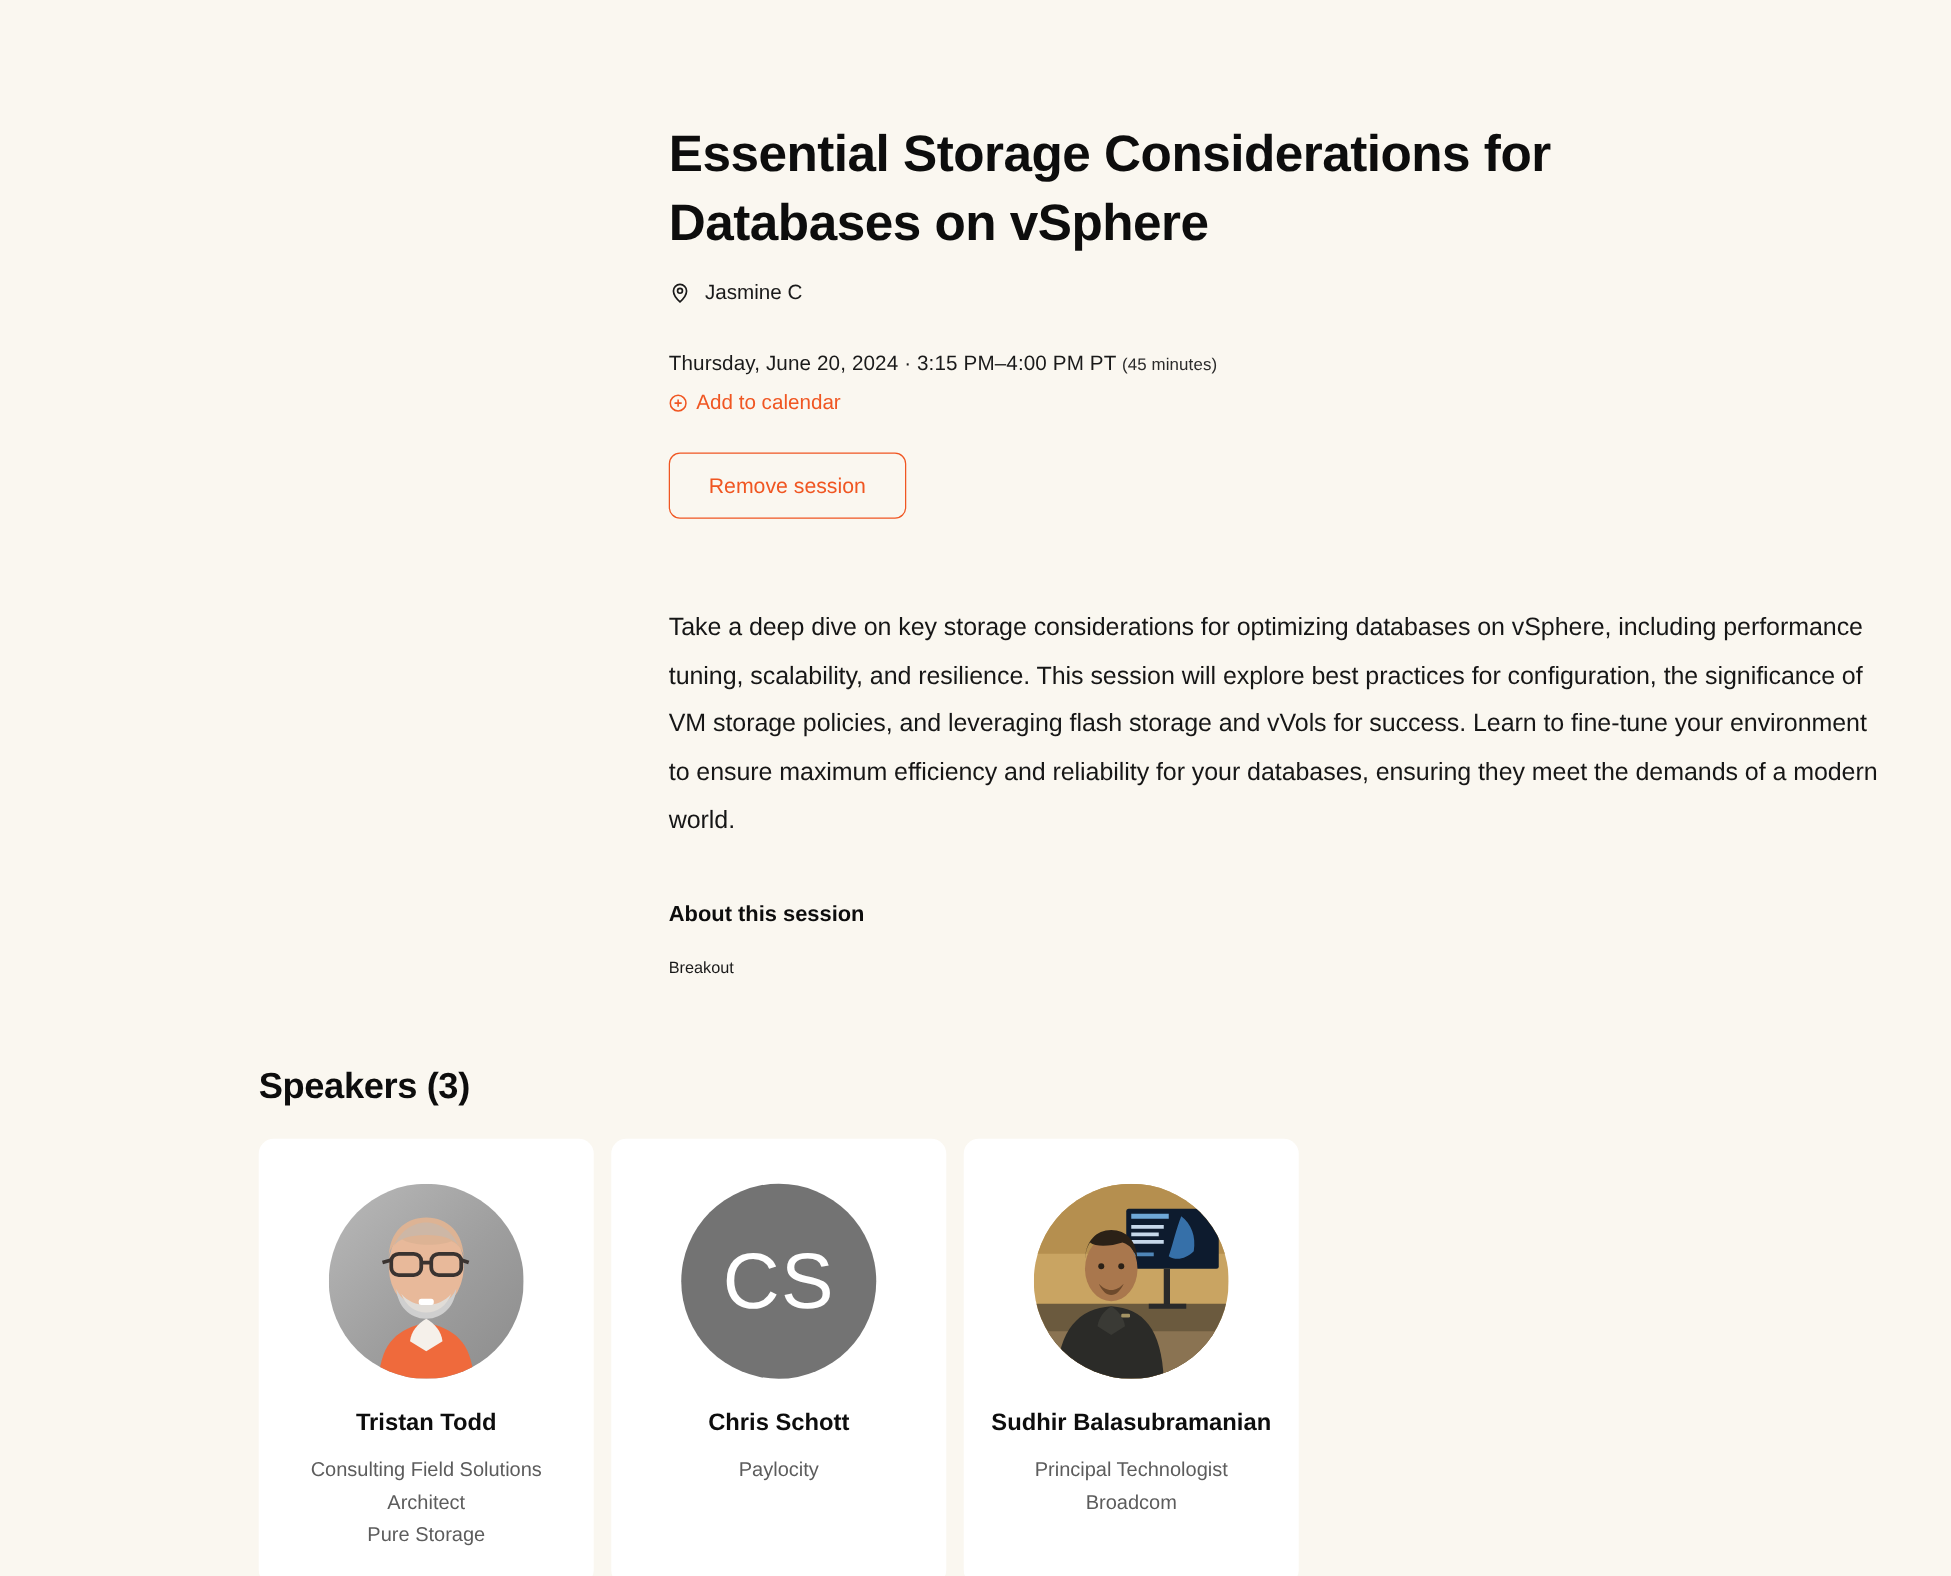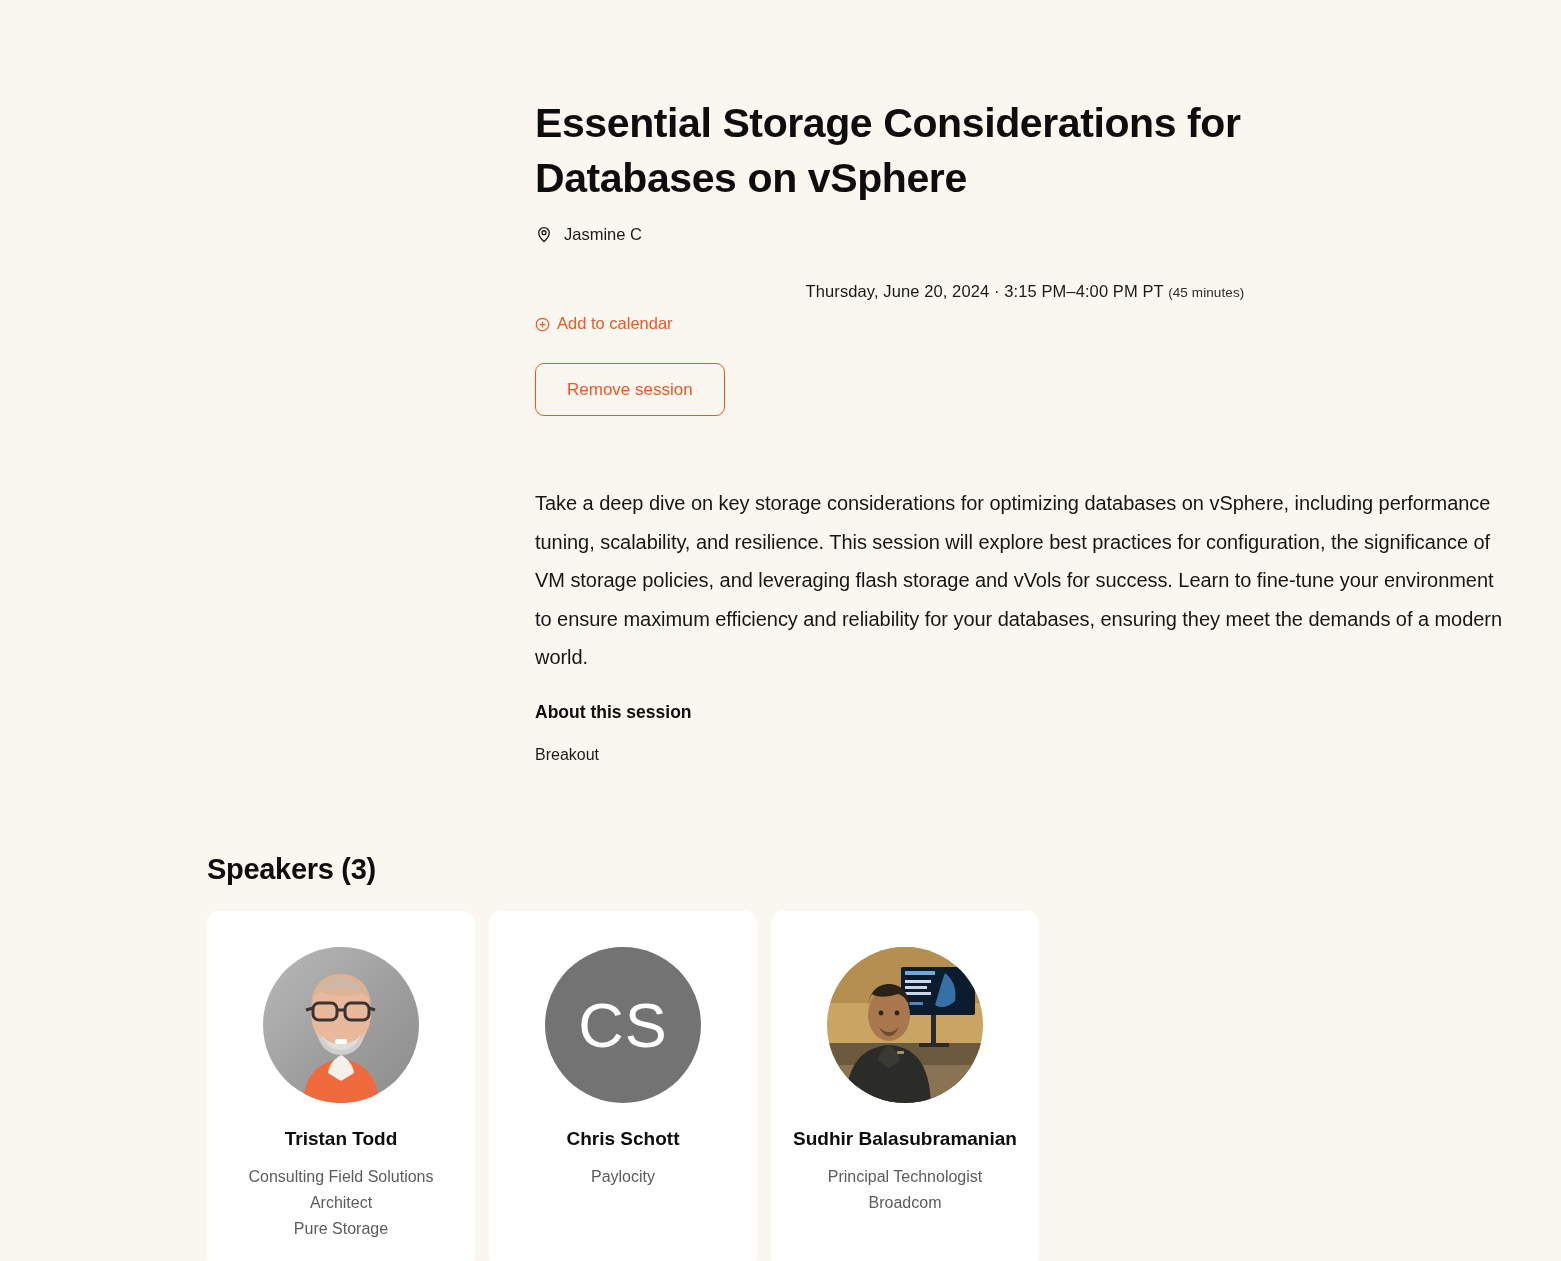--- a/index.html
+++ b/index.html
@@ -52,21 +52,20 @@
     line-height: 20px;
     color: #1A1A1A;
   }
 
   .datetime-line {
     margin-top: 37px;
     font-size: 16.5px;
     line-height: 20px;
     color: #1A1A1A;
     letter-spacing: 0.1px;
-    text-align: center;
   }
   .duration {
     font-size: 13.5px;
     color: #2B2B2B;
   }
 
   .addcal-row {
     margin-top: 10px;
     display: flex;
     align-items: center;
@@ -101,29 +100,29 @@
   .session-description {
     margin-top: 68px;
     width: 975px;
     font-size: 20px;
     line-height: 38.5px;
     color: #161616;
     letter-spacing: -0.05px;
   }
 
   .about-heading {
-    margin-top: 24px;
+    margin-top: 44px;
     font-size: 17.5px;
     line-height: 22px;
     font-weight: 700;
     color: #0D0D0D;
   }
   .about-value {
     margin-top: 22px;
-    font-size: 16px;
+    font-size: 13px;
     line-height: 19px;
     color: #1A1A1A;
   }
 
   
   .speakers-section {
     position: absolute;
     left: 207px;
     top: 851px;
     width: 1340px;

